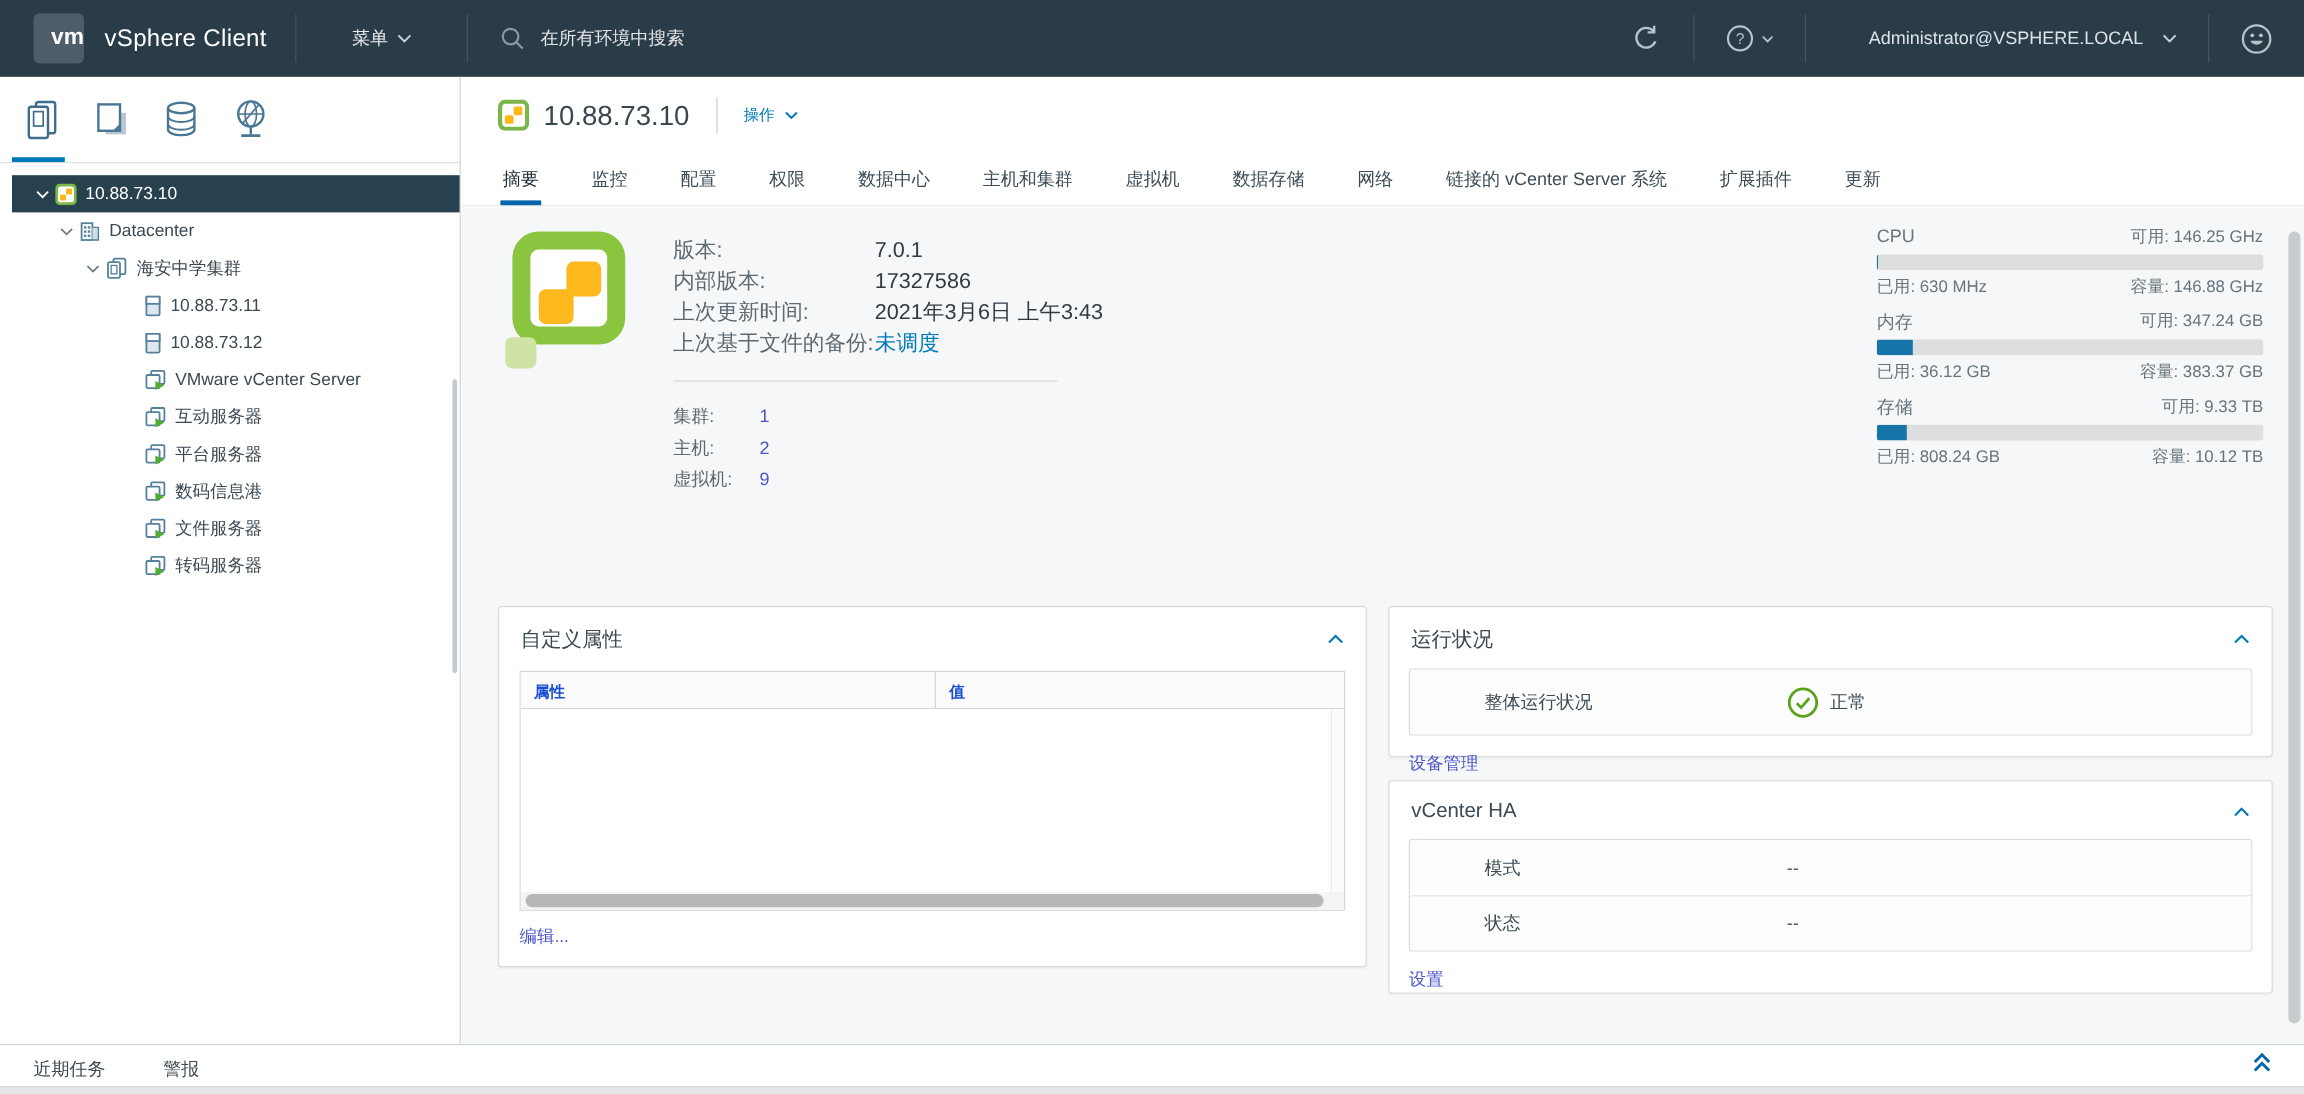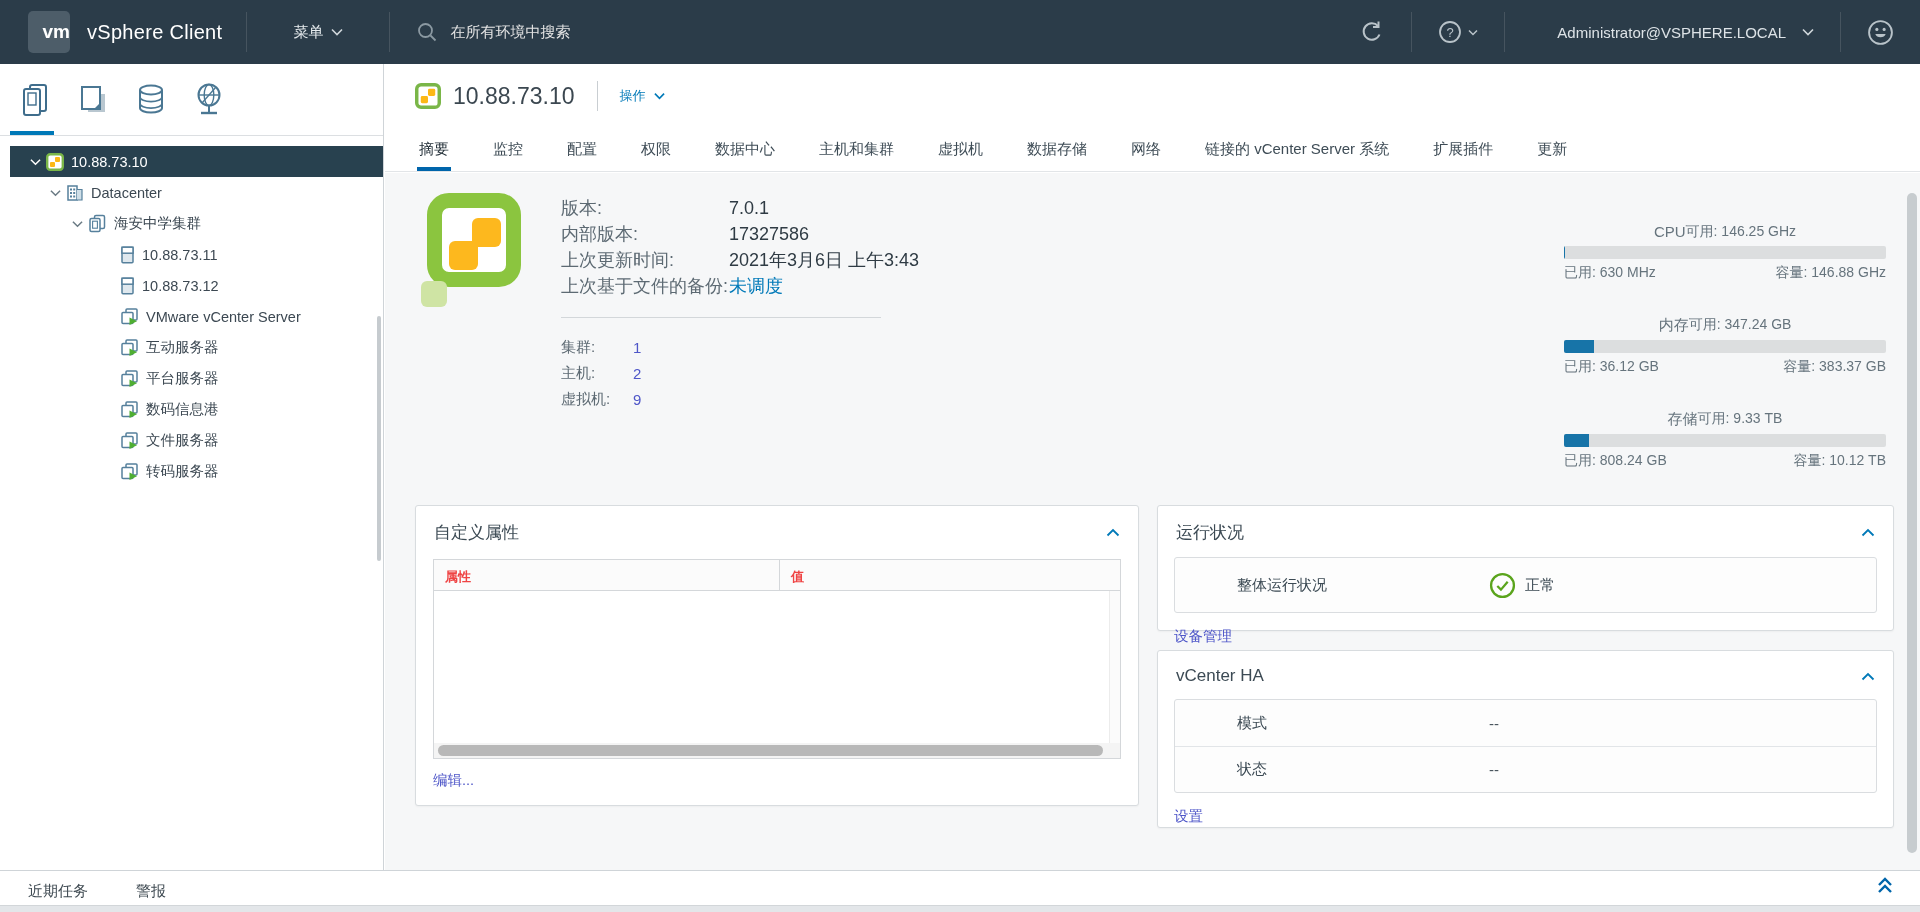--- a/index.html
+++ b/index.html
@@ -69,41 +69,41 @@
   .frow .fv { color:#2f3b44; }
   .frow .fv.link { color:#0079b8; cursor:pointer; }
   .info-div { width:320px; border-top:1px solid #d3d7da; margin:18px 0 16px; }
   .crow { display:flex; height:26px; align-items:center; font-size:15px; }
   .crow .cl { width:72px; color:#5d6a73; }
   .crow .cv { color:#4e56c8; cursor:pointer; }
 
   
   .meters { position:absolute; right:34px; top:16px; width:322px; }
   .meter { margin-bottom:11px; }
-  .m-top { display:flex; justify-content:center; font-size:14px; color:#66747d; margin-bottom:5px;margin-top:34px; }
+  .m-top { display:flex; justify-content:space-between; font-size:14px; color:#66747d; margin-bottom:5px; }
   .m-name { font-size:15px; color:#66747d; }
   .m-bar { height:13px; background:#dcdedf; border-radius:2px; overflow:hidden; }
   .m-fill { height:100%; background:#1774a8; }
   .m-bot { display:flex; justify-content:space-between; font-size:14px; color:#66747d; margin-top:5px; }
 
   
   .vscroll-thumb { position:absolute; right:3px; top:20px; width:10px; height:660px;
     background:#c7cccf; border-radius:5px; }
 
   
   .panels { position:absolute; left:30px; top:332px; right:26px; display:flex; gap:18px; align-items:flex-start; }
   .card { background:#fff; border:1px solid #d8dcdf; border-radius:3px; box-shadow:0 1px 2px rgba(0,0,0,.04); }
   .card-header { display:flex; justify-content:space-between; align-items:center; padding:15px 18px 11px; }
   .card-title { font-size:17px; color:#3c4a54; }
   .collapse-btn { cursor:pointer; display:flex; }
 
   .card.attrs { width:724px; }
   .attr-table { margin:4px 17px 0; border:1px solid #d4d7da; }
   .thead { display:flex; background:#fbfbfb; border-bottom:1px solid #d4d7da; height:31px;
-    font-size:13px; font-weight:bold; color:#ef4444; }
+    font-size:13px; font-weight:bold; color:#1d4ed8; }
   .th1 { width:346px; border-right:1px solid #d4d7da; padding:8px 11px 0; }
   .th2 { flex:1; padding:8px 11px 0; }
   .tbody { height:152px; position:relative; background:#fff; }
   .tbody .vtrack { position:absolute; right:0; top:0; bottom:0; width:11px; background:#fbfbfb; border-left:1px solid #ececec; }
   .hscroll { height:15px; background:#f4f4f4; display:flex; align-items:center; }
   .hthumb { height:11px; width:97%; margin-left:4px; background:#b8b8b8; border-radius:6px; }
   .empty-row { height:31px; border-top:1px solid #e4e4e4; display:flex; align-items:center;
     justify-content:flex-end; padding-right:12px; font-size:13.5px; color:#5e6b74; background:#fff; }
   .edit-link { margin:12px 17px 15px; font-size:14.5px; color:#4e56c8; cursor:pointer; display:inline-block; }
 

